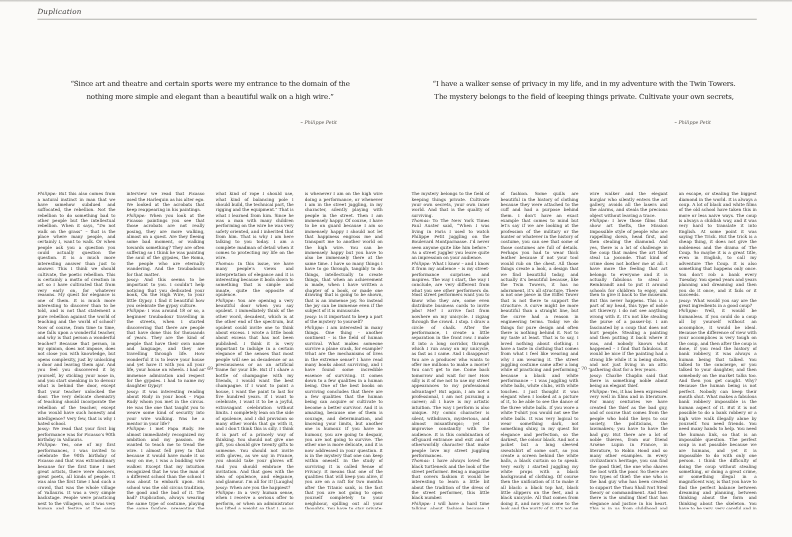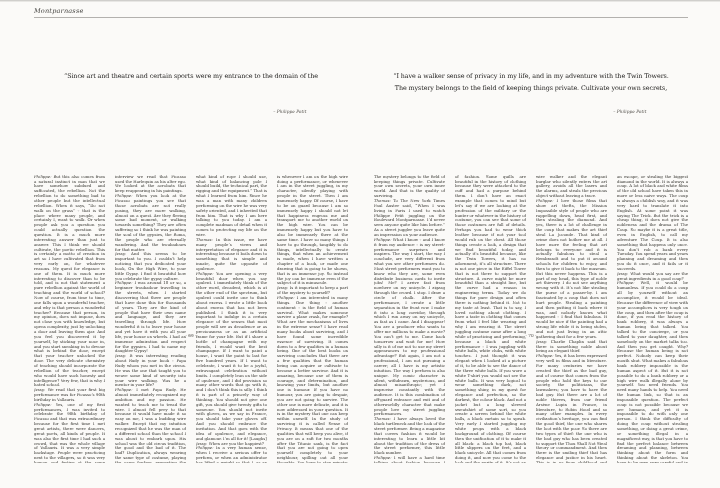--- a/index.html
+++ b/index.html
@@ -61,27 +61,28 @@
     font-size:7px;color:#4c4a46;
     transform:scale(.6);transform-origin:center bottom;
   }
 </style>
 </head>
 <body>
 
 <div class="spread">
 
   <div class="running-head">
-    <span>Montparnasse</span>
+    <span>Duplication</span>
   </div>
   <div class="rule"></div>
 
   <section class="page page-left">
     <div class="pullquote">
       <div class="qline">“Since art and theatre and certain sports were my entrance to the domain of the</div>
+      <div class="qline">nothing more simple and elegant than a beautiful walk on a high wire.”</div>
     </div>
     <div class="attribution">– Philippe Petit</div>
     <div class="body-scale">
       <div class="columns">
           <div class="col">
             <p><span class="speaker">Philippe: </span>But this also comes from a natural instinct in man that we have somehow subdued and suffocated, the rebellion. Not the rebellion to do something bad to other people but the intellectual rebellion. When it says, “Do not walk on the grass” – that is the place where many people, and certainly I, want to walk. Or when people ask you a question you could actually question the question. It is a much more interesting answer than just to answer. This I think we should cultivate, the poetic rebellion. This is certainly a motto of creation in art so I have cultivated that from very early on, for whatever reasons. My quest for elegance is one of them. It is much more interesting to discover than to be told, and is not that statement a pure rebellion against the world of teaching and the world of school? Now of course, from time to time, one falls upon a wonderful teacher, and why is that person a wonderful teacher? Because that person, in my opinion, does not impose, does not close you with knowledge, but opens complexity, just by unlocking a door and leaving them ajar. And you feel you discovered it by yourself, by sticking your nose in, and you start sneaking in to devour what is behind the door, except that your teacher unlocked the door. The very delicate chemistry of teaching should incorporate the rebellion of the teacher, except who would have such honesty and intelligence? Very few, that is why I hated school.</p>
             <p><span class="speaker">Jessy: </span>We read that your first big performance was for Picasso’s 90th birthday in Vallauris.</p>
             <p><span class="speaker">Philippe: </span>Yes, one of my first performances, I was invited to celebrate the 90th birthday of Picasso and that was extraordinary because for the first time I met great artists, there were dancers, great poets, all kinds of people. It was also the first time I had such a crowd, that was the whole village of Vallauris. It was a very simple backstage. People were practicing next to the villagers, so it was very human and festive at the same time. It was amazing to be invited there. Picasso said that I reminded him of his pink and blue period, of the acrobat by being on the wire, so that was a very important show for me.</p>
           </div>
           <div class="col">

